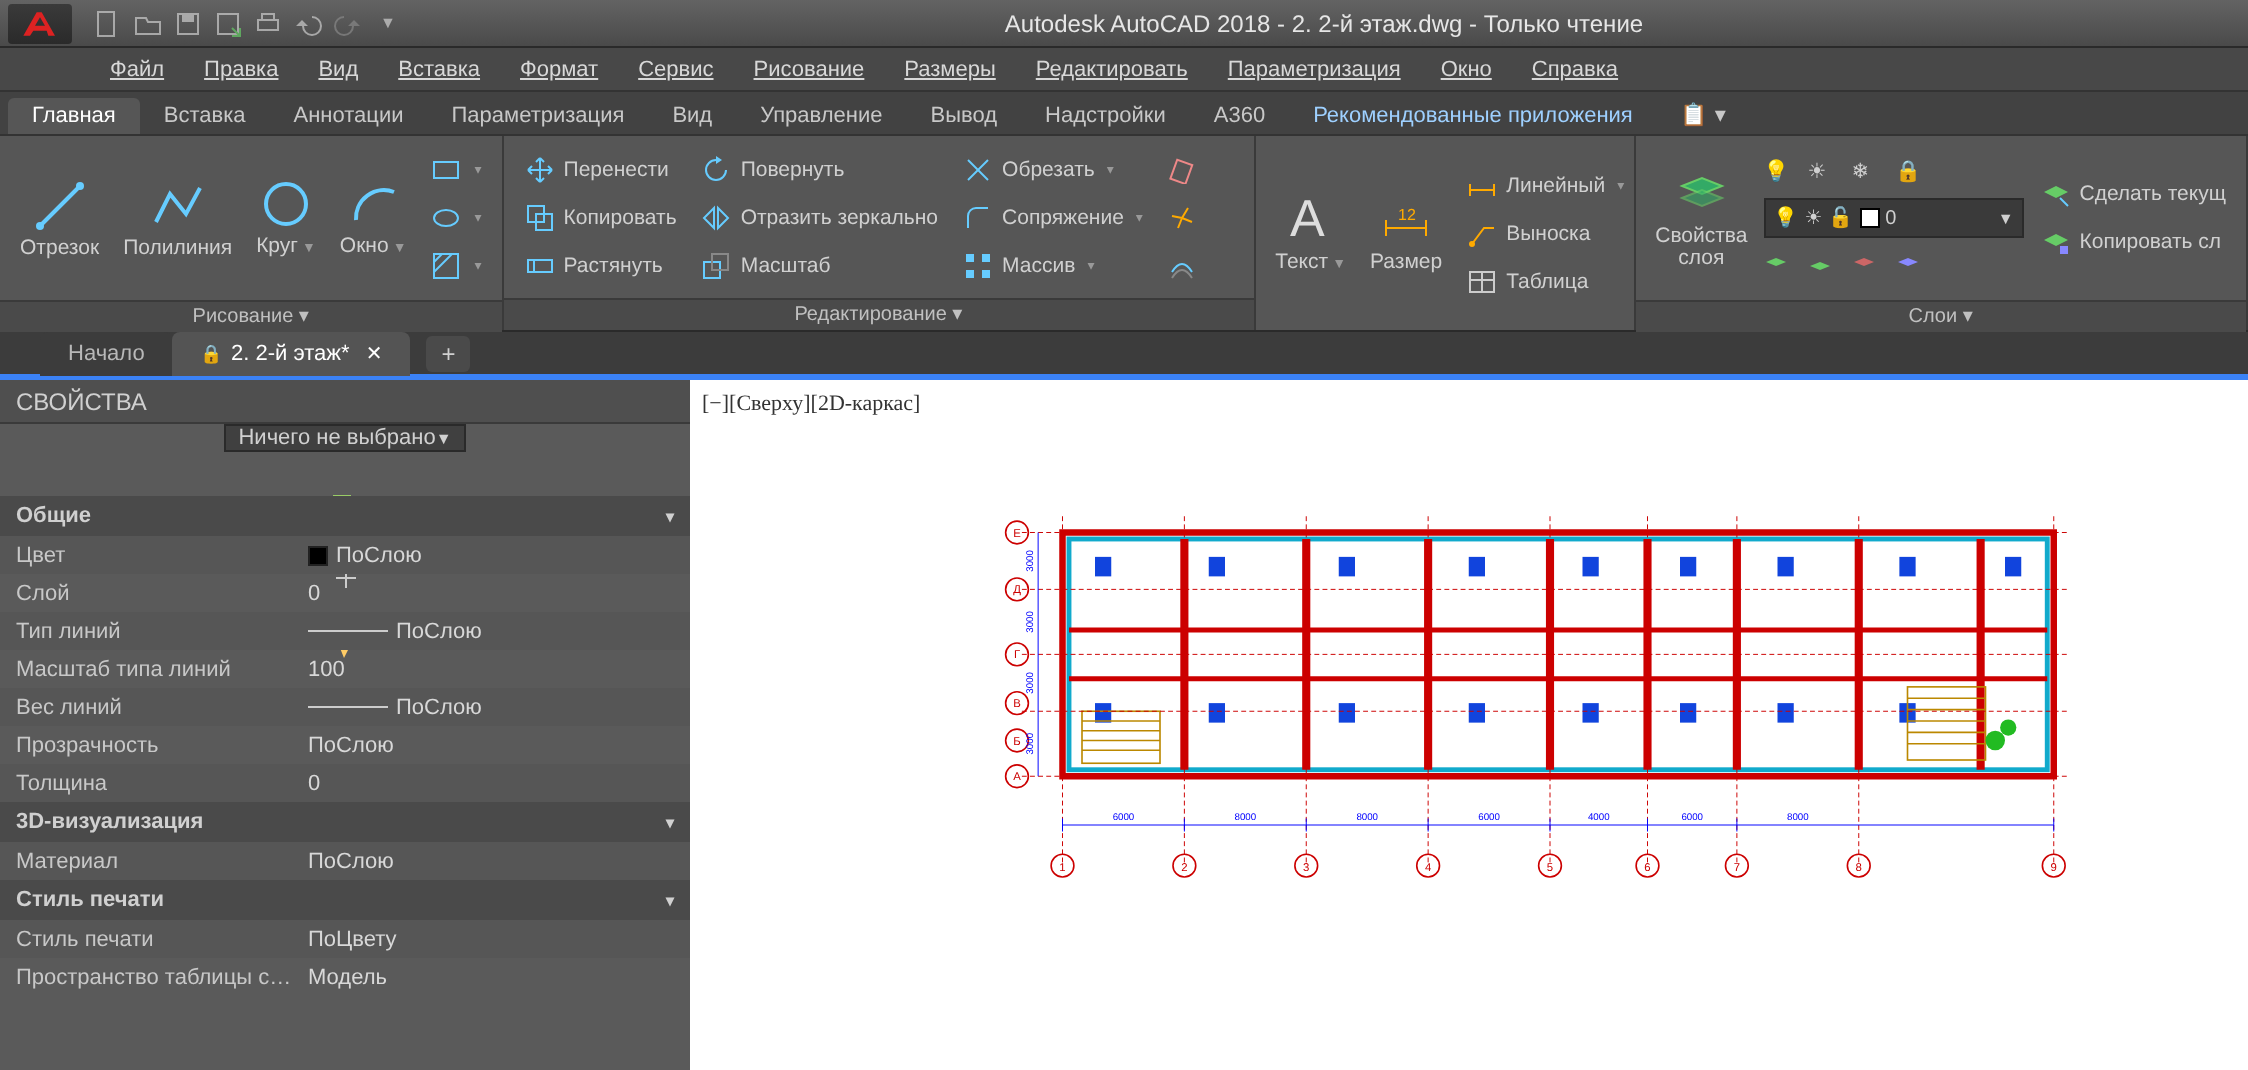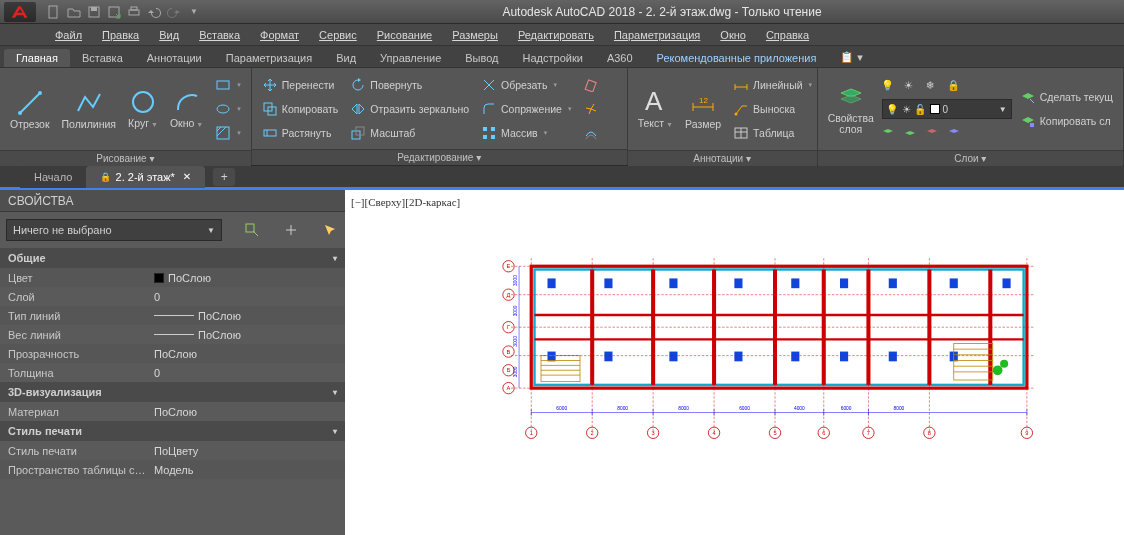--- a/index.html
+++ b/index.html
@@ -32,21 +32,21 @@
 .layer-sel { width: 130px; height: 20px; background: #3a3a3a; border: 1px solid #2a2a2a; display: flex; align-items: center; padding: 0 4px; gap: 3px; font-size: 10px; }
 .tabs-row { height: 24px; background: #3c3c3c; display: flex; align-items: center; padding-left: 20px; border-bottom: 3px solid #3b82f6; }
 .doc-tab { height: 22px; padding: 0 14px; display: flex; align-items: center; gap: 4px; font-size: 11px; color: #b8b8b8; border-top-left-radius: 4px; border-top-right-radius: 4px; cursor: pointer; position: relative; }
 .doc-tab.inactive { background: #3c3c3c; }
 .doc-tab.active { background: #545454; color: #fff; }
 .doc-tab.active::before, .doc-tab.active::after { content:''; position:absolute; bottom:0; width:10px; height:10px; }
 .tab-add { width: 22px; height: 18px; background: #4a4a4a; border-radius: 3px; display: flex; align-items: center; justify-content: center; margin-left: 8px; cursor: pointer; font-size: 12px; }
 .workspace { display: flex; height: calc(535px - 24px - 22px - 22px - 98px - 24px); }
 .props-panel { width: 345px; background: #5a5a5a; display: flex; flex-direction: column; }
 .props-header { height: 22px; background: #4f4f4f; display: flex; align-items: center; padding: 0 8px; font-size: 12px; border-bottom: 1px solid #3a3a3a; }
-.props-toolbar { height: 36px; display: flex; align-items: center; padding: 0 6px; gap: 21px; }
+.props-toolbar { height: 36px; display: flex; align-items: center; padding: 0 6px; gap: 21px; flex-direction: column; }
 .props-select { flex: 1; height: 22px; background: #404040; border: 1px solid #2a2a2a; color: #d0d0d0; font-size: 11px; padding: 0 6px; display: flex; align-items: center; justify-content: space-between; }
 .props-tool-btn { width: 18px; height: 18px; cursor: pointer; display: flex; align-items: center; justify-content: center; }
 .props-body { flex: 1; overflow-y: auto; }
 .props-section { background: #4a4a4a; height: 20px; display: flex; align-items: center; padding: 0 8px; font-weight: bold; font-size: 11px; justify-content: space-between; }
 .props-row { height: 19px; display: flex; align-items: center; font-size: 11px; }
 .props-row .k { width: 150px; padding-left: 8px; color: #c8c8c8; white-space: nowrap; overflow: hidden; text-overflow: ellipsis; }
 .props-row .v { flex: 1; padding-left: 4px; color: #d8d8d8; display: flex; align-items: center; gap: 4px; }
 .props-row:nth-child(2n) { background: #565656; }
 .canvas-area { flex: 1; background: #ffffff; position: relative; overflow: hidden; }
 .view-label { position: absolute; top: 6px; left: 6px; font-size: 11px; color: #333; font-family: Liberation Serif, serif; }
@@ -374,21 +374,20 @@
               <svg width="14" height="14">
                 <rect x="1" y="2" width="12" height="10" stroke="#ccc" fill="none"></rect>
                 <line x1="1" y1="6" x2="13" y2="6" stroke="#ccc"></line>
                 <line x1="7" y1="2" x2="7" y2="12" stroke="#ccc"></line>
               </svg>
             </span>
             <span>Таблица</span>
           </div>
       </div>
     </div>
-    <div class="panel-title">Аннотации ▾</div>
   </div>
 
   <div class="panel" style="flex:1">
     <div class="panel-body">
       <div class="big-btn">
         <div class="ico">
             <svg width="28" height="28">
               <path d="M4 10 L14 6 L24 10 L14 14 Z" fill="#3a6" stroke="#6c6"></path>
               <path d="M4 16 L14 12 L24 16 L14 20 Z" fill="#3a6" stroke="#6c6" opacity=".6"></path>
             </svg>
@@ -525,20 +524,26 @@
           </div>
         </div>
         <div class="props-row">
           <div class="k">Тип линий</div>
           <div class="v">
             <span style="width:40px;border-top:1px solid #ccc;display:inline-block"></span>
             <span>ПоСлою</span>
           </div>
         </div>
         <div class="props-row">
+          <div class="k">Масштаб типа линий</div>
+          <div class="v">
+            <span>100</span>
+          </div>
+        </div>
+        <div class="props-row">
           <div class="k">Вес линий</div>
           <div class="v">
             <span style="width:40px;border-top:1px solid #ccc;display:inline-block"></span>
             <span>ПоСлою</span>
           </div>
         </div>
         <div class="props-row">
           <div class="k">Прозрачность</div>
           <div class="v">
             <span>ПоСлою</span>

